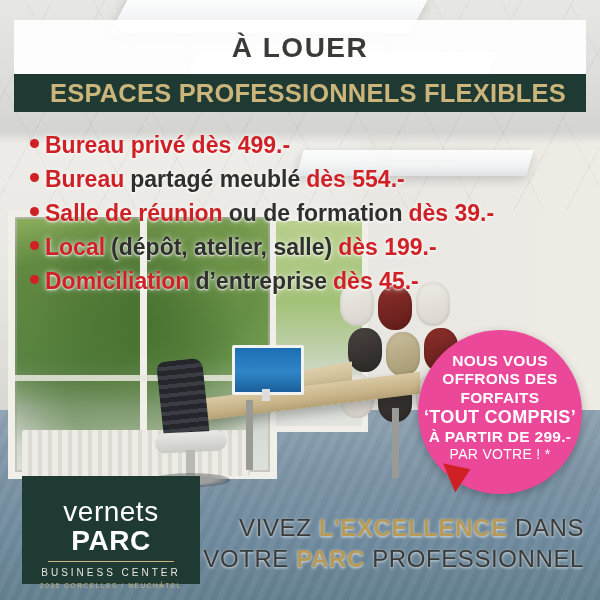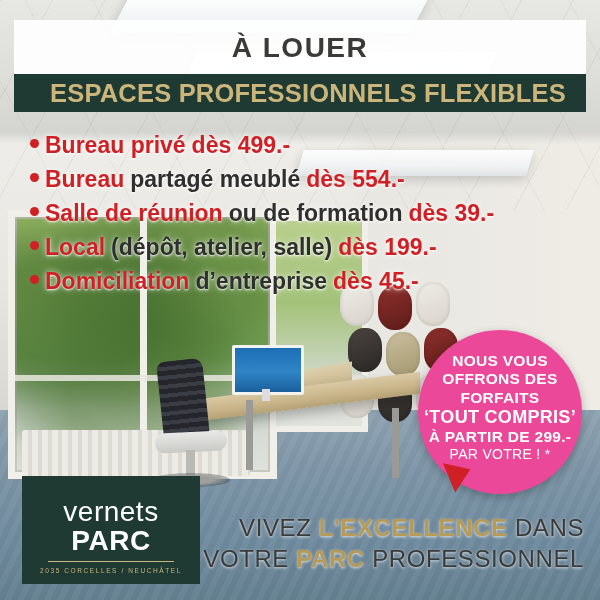--- a/index.html
+++ b/index.html
@@ -395,20 +395,21 @@
       <div class="big">‘TOUT COMPRIS’</div>
       <div>À PARTIR DE 299.-</div>
       <div class="small">PAR VOTRE ! *</div>
     </div>
   </div>
 
   <div class="logo">
     <div class="brand1">vernets</div>
     <div class="brand2">PARC</div>
     <div class="rule"></div>
+    <div class="sub1">BUSINESS CENTER</div>
     <div class="sub2">2035 CORCELLES / NEUCHÂTEL</div>
   </div>
 
   <div class="tagline">
     <div class="l1">
       <span>VIVEZ </span><span class="gold">L'EXCELLENCE</span><span> DANS</span>
     </div>
     <div class="l2">
       <span>VOTRE </span><span class="gold">PARC</span><span> PROFESSIONNEL</span>
     </div>

